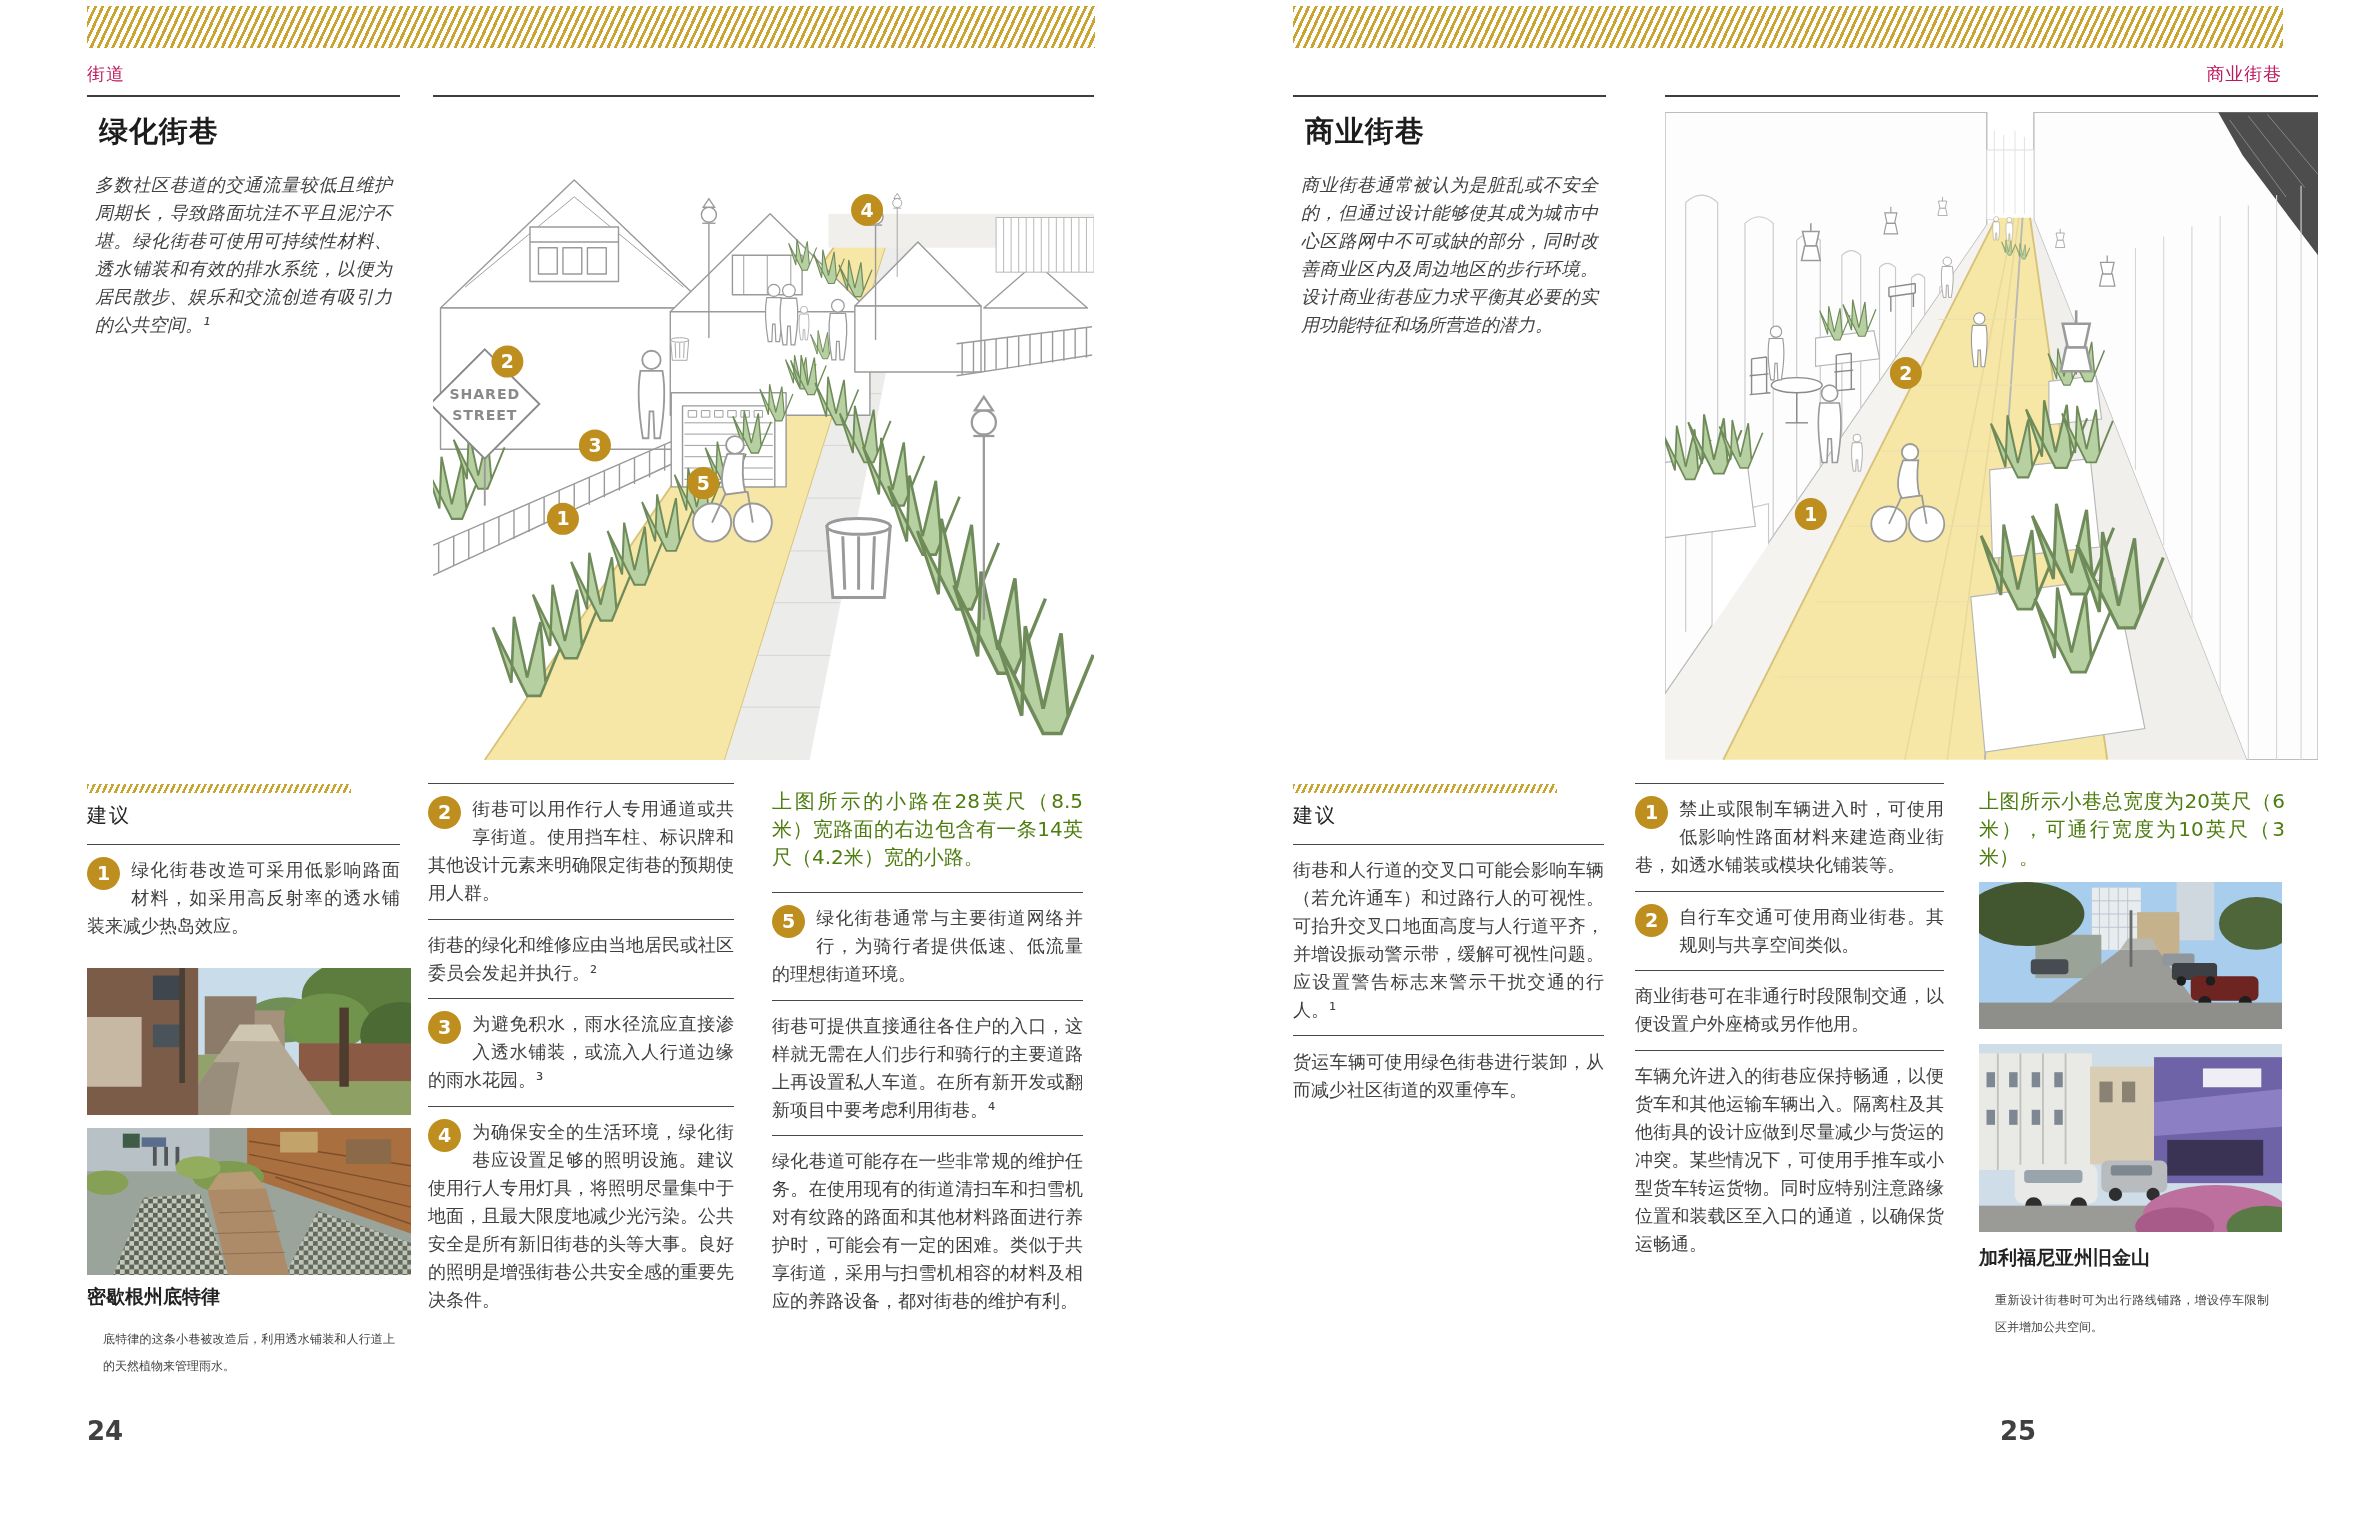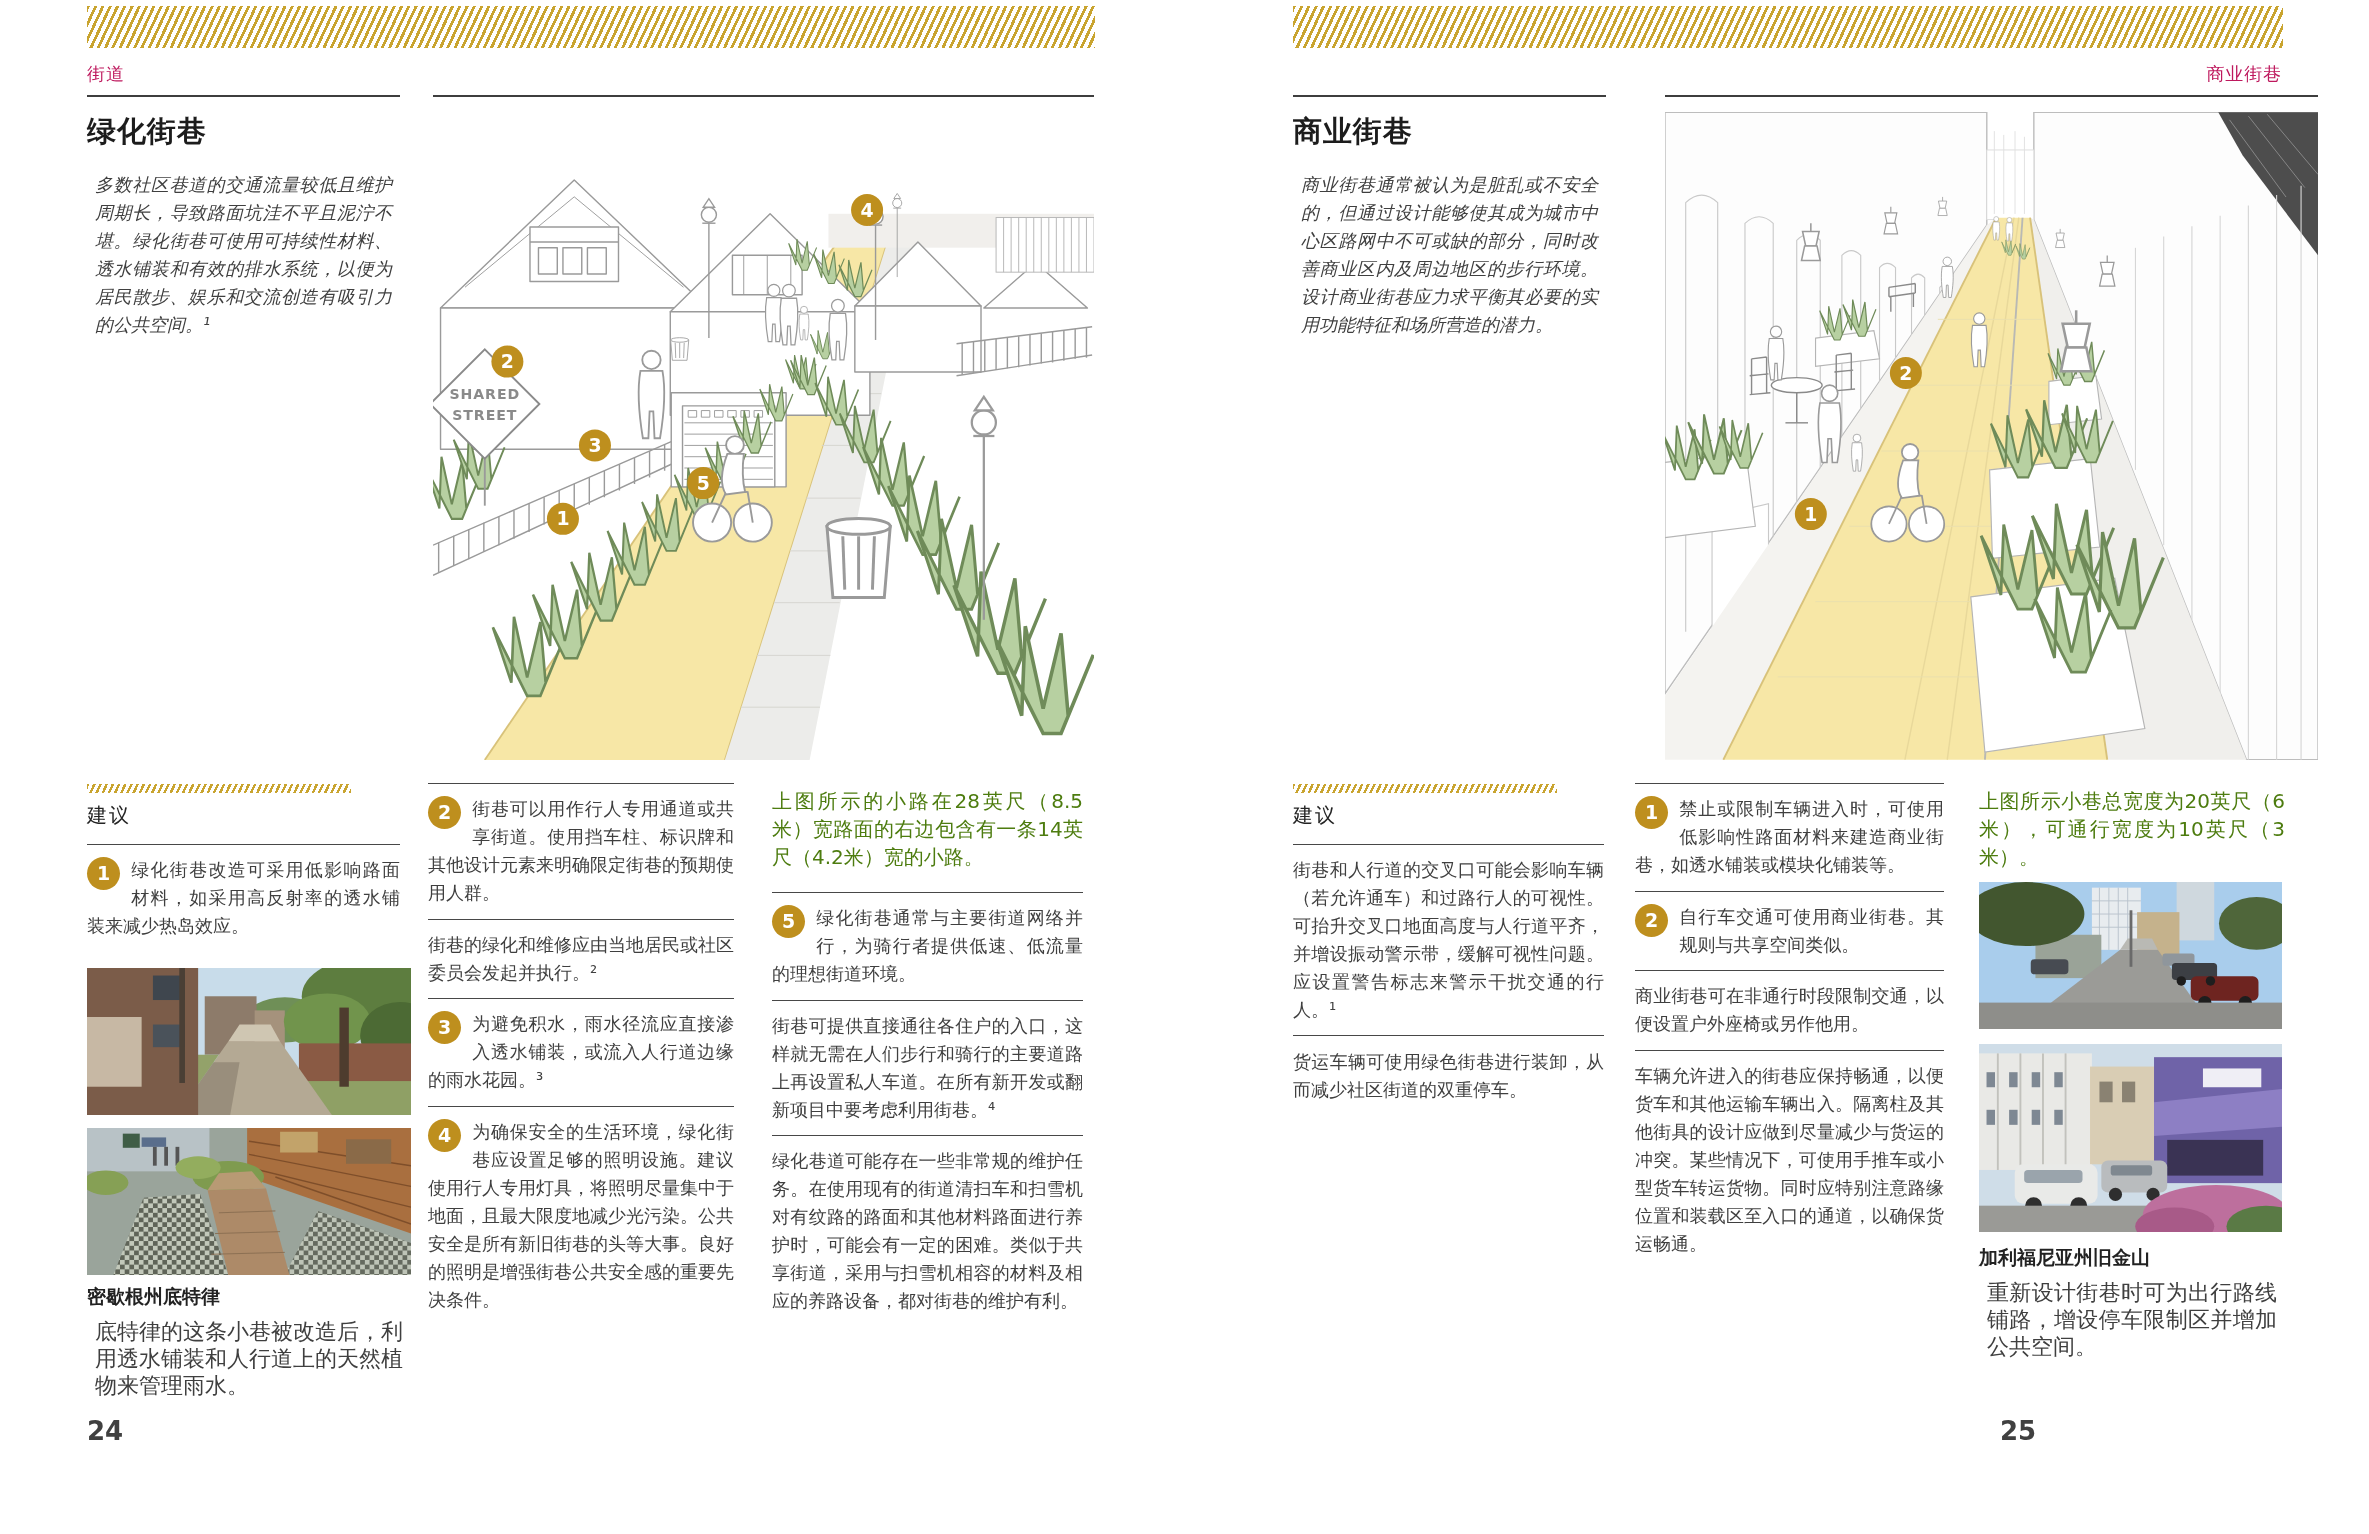--- a/index.html
+++ b/index.html
@@ -4,33 +4,33 @@
 <style>
   html,body{margin:0;padding:0;background:#ffffff;}
   .spread{position:relative;width:2369px;height:1535px;background:#fff;overflow:hidden;
           font-family:"DejaVu Sans","Liberation Sans",sans-serif;color:#3f3f3f;}
   .band{position:absolute;top:5.6px;height:42px;
         background:repeating-linear-gradient(115deg,#c9a42f 0 2.8px,#ffffff 2.8px 6.6px);}
   .eyebrow{position:absolute;top:62px;font-size:18px;font-weight:400;color:#be185d;letter-spacing:0.9px;}
   .eyebrow.right{text-align:right;}
   .col{position:absolute;}
   .title-rule{border-top:2.8px solid #3e3e3e;margin-bottom:15px;}
-  .pg-title{font-size:29px;font-weight:700;color:#1c1c1c;margin:0 0 19px;letter-spacing:0.9px;}
+  .pg-title{font-size:29px;font-weight:700;color:#1c1c1c;margin:0 12px 19px;letter-spacing:0.9px;}
   .intro{font-size:18px;line-height:28px;text-align:justify;margin:8px;color:#3f3f3f;font-style:italic;}
   .hatch{height:8.5px;background:repeating-linear-gradient(115deg,#c9a42f 0 2.4px,#ffffff 2.4px 5.6px);margin-bottom:9.4px;}
   .rec-label{font-size:20px;font-weight:400;color:#242424;margin:0 0 15px;letter-spacing:1.9px;}
   .rule{border-top:1.9px solid #474747;margin:11.3px 0;}
   .rule.first{margin-top:0;}
   .rec{font-size:18px;line-height:28px;text-align:justify;color:#3f3f3f;}
   .rec:after{content:"";display:block;clear:both;}
   .badge{float:left;width:33px;height:33px;border-radius:50%;background:#be8f1e;color:#fff;
          font-size:19px;font-weight:700;text-align:center;line-height:33px;margin:0.9px 11.3px 1.9px 0;}
   .fig-cap{font-size:20px;line-height:28px;color:#4d7c0f;text-align:justify;}
   .cap-title{font-size:19px;font-weight:700;color:#222;margin:0 0 5.6px;}
-  .cap-text{font-size:22px;line-height:27px;color:#3f3f3f;text-align:justify;margin:8px;}
+  .cap-text{font-size:12px;line-height:27px;color:#3f3f3f;text-align:justify;margin:16px;}
   .figure{position:absolute;}
   .figure svg{display:block;}
   .photo{display:block;}
   .photo svg{display:block;}
   .pagenum{position:absolute;top:1416px;font-size:26px;font-weight:700;color:#404040;}
   .ln{stroke:#9a9a9a;fill:#ffffff;stroke-width:1.5;stroke-linejoin:round;}
   .thin{stroke:#c9c9c9;fill:none;stroke-width:1.2;}
   .mk{fill:#be8f1e;}
   .mk-t{fill:#ffffff;font-size:20px;font-weight:700;text-anchor:middle;
         font-family:"DejaVu Sans","Liberation Sans",sans-serif;}

